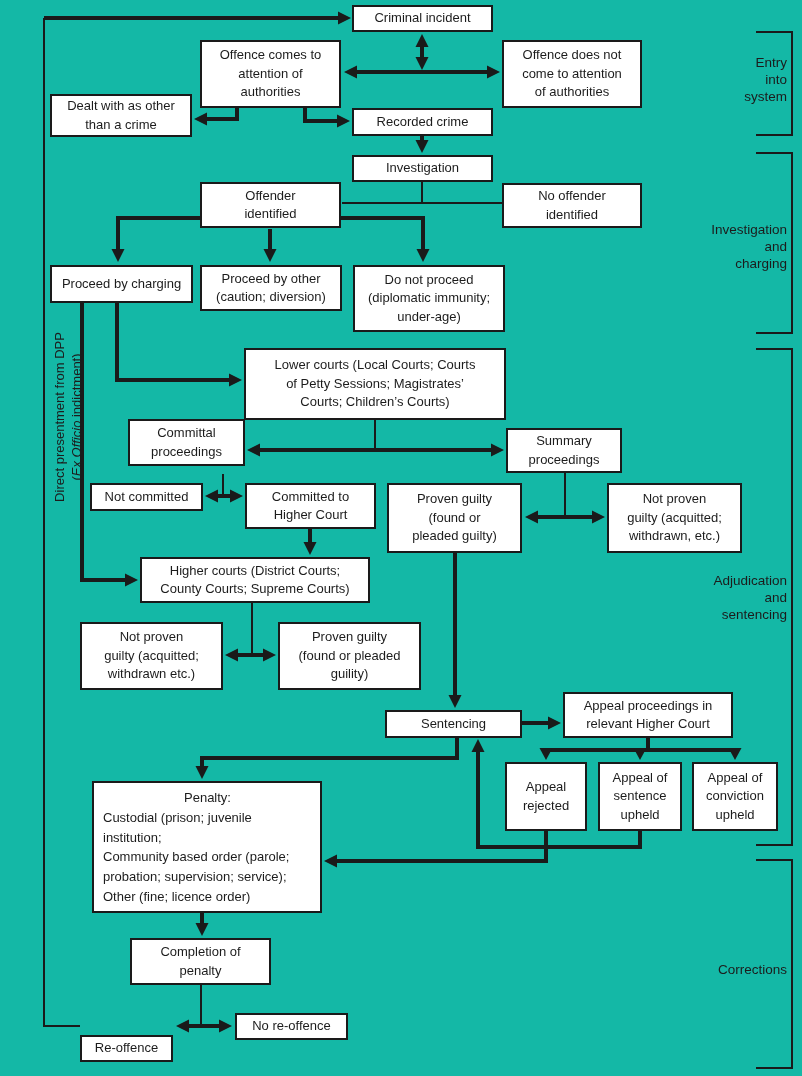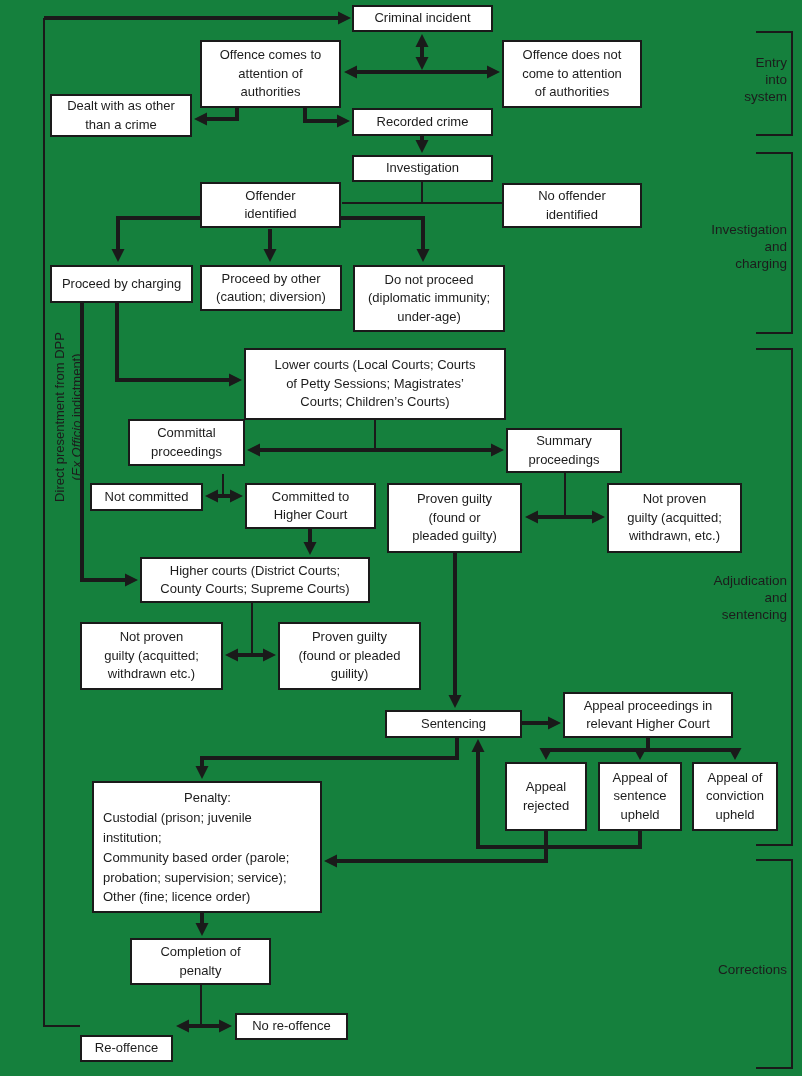--- a/index.html
+++ b/index.html
@@ -1,23 +1,23 @@
 <!DOCTYPE html>
 <html><head>
 <meta charset="utf-8">
 <style>
   html,body{margin:0;padding:0;background:#ffffff;}
-  #stage{position:relative;width:802px;height:1076px;background:#15803d;overflow:hidden;
+  #stage{position:relative;width:802px;height:1076px;background:#14b8a6;overflow:hidden;
          font-family:"Liberation Sans",sans-serif;color:#1c1c1c;}
   #connectors{position:absolute;left:0;top:0;}
   .box{position:absolute;box-sizing:border-box;border:2px solid #1a1a1a;background:#ffffff;
        display:flex;flex-direction:column;align-items:center;justify-content:center;
        text-align:center;font-size:13px;line-height:1.42;}
   .box .ln{display:block;white-space:nowrap;}
-  .box.penalty{align-items:stretch;justify-content:space-between;text-align:left;
+  .box.penalty{align-items:stretch;justify-content:flex-end;text-align:left;
                padding:5px 8px 4px 9px;line-height:1.53;}
   .box.penalty .ln.c{text-align:center;}
   .side{position:absolute;right:15px;width:150px;text-align:right;
         font-size:13.5px;line-height:17px;}
   .side .ln{display:block;}
   .dpp{position:absolute;left:-31px;top:399px;width:200px;height:36px;
        transform:rotate(-90deg);text-align:center;font-size:13px;line-height:17px;}
   .dpp .ln{display:block;white-space:nowrap;}
   .dpp i{font-style:italic;}
 </style>

